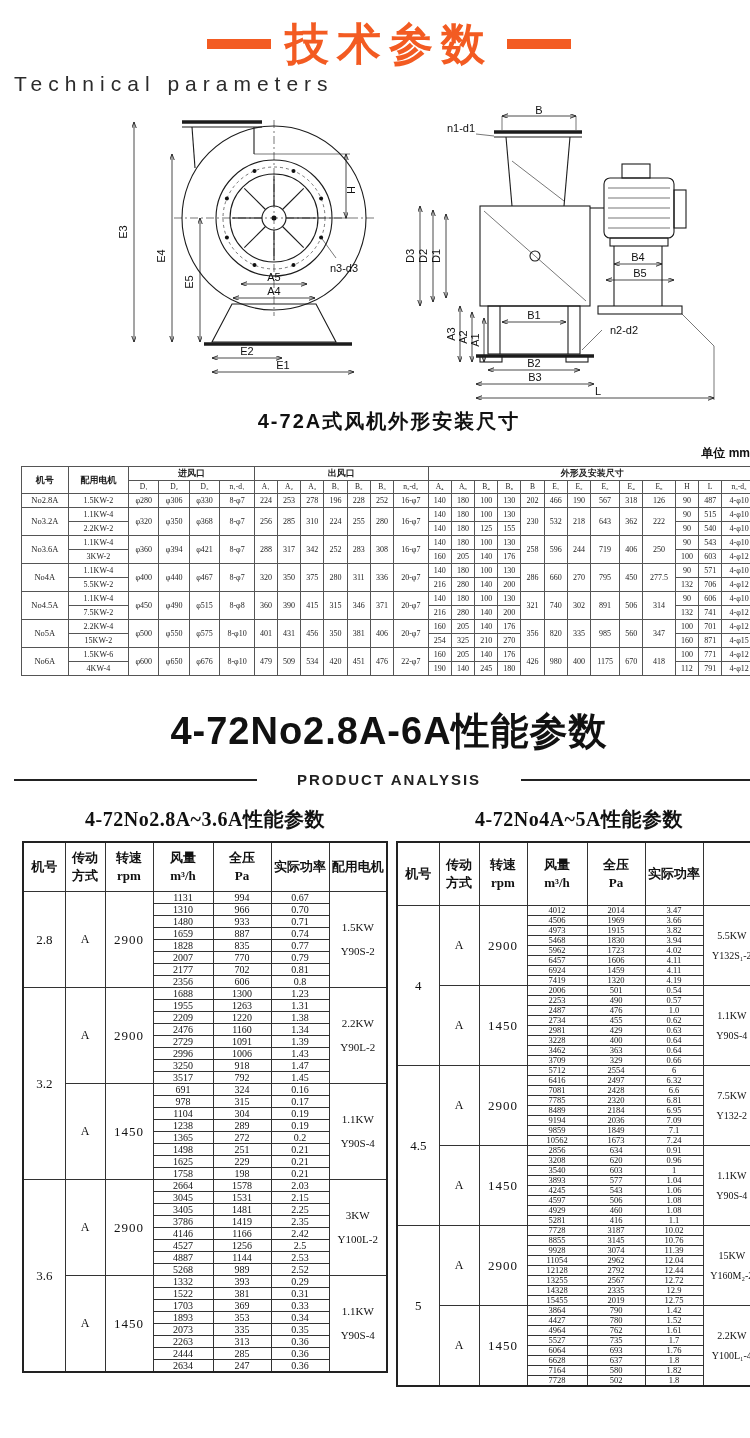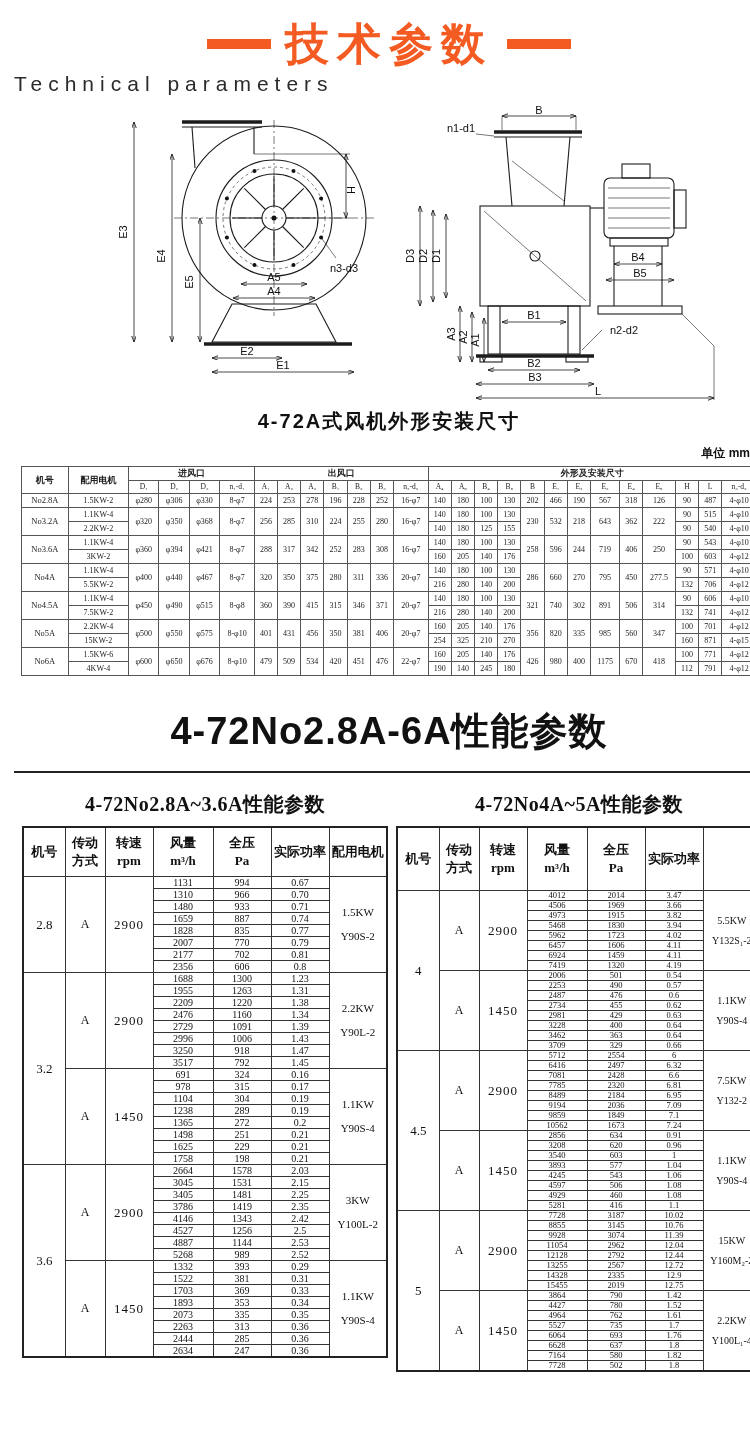--- a/index.html
+++ b/index.html
@@ -513,20 +513,21 @@
           <td>112</td>
           <td>791</td>
           <td>4-φ12</td>
         </tr>
       </tbody>
     </table>
 
   <div class="section-title">4-72No2.8A-6A性能参数</div>
   <div class="divider">
     <div class="dline"></div>
+    <div class="dtext">PRODUCT ANALYSIS</div>
     <div class="dline"></div>
   </div>
 
   <div class="perf-area">
     <div class="perf-col">
       <div class="perf-title">4-72No2.8A~3.6A性能参数</div>
       <table class="perf-table perf-left">
           <colgroup>
             <col style="width: 42px;">
             <col style="width: 40px;">
@@ -706,21 +707,21 @@
               <td>1481</td>
               <td>2.25</td>
             </tr>
             <tr>
               <td>3786</td>
               <td>1419</td>
               <td>2.35</td>
             </tr>
             <tr>
               <td>4146</td>
-              <td>1343</td>
+              <td>1166</td>
               <td>2.42</td>
             </tr>
             <tr>
               <td>4527</td>
               <td>1256</td>
               <td>2.5</td>
             </tr>
             <tr>
               <td>4887</td>
               <td>1144</td>
@@ -861,21 +862,21 @@
 Y90S-4</td>
             </tr>
             <tr>
               <td>2253</td>
               <td>490</td>
               <td>0.57</td>
             </tr>
             <tr>
               <td>2487</td>
               <td>476</td>
-              <td>0.6</td>
+              <td>1.0</td>
             </tr>
             <tr>
               <td>2734</td>
               <td>455</td>
               <td>0.62</td>
             </tr>
             <tr>
               <td>2981</td>
               <td>429</td>
               <td>0.63</td>

